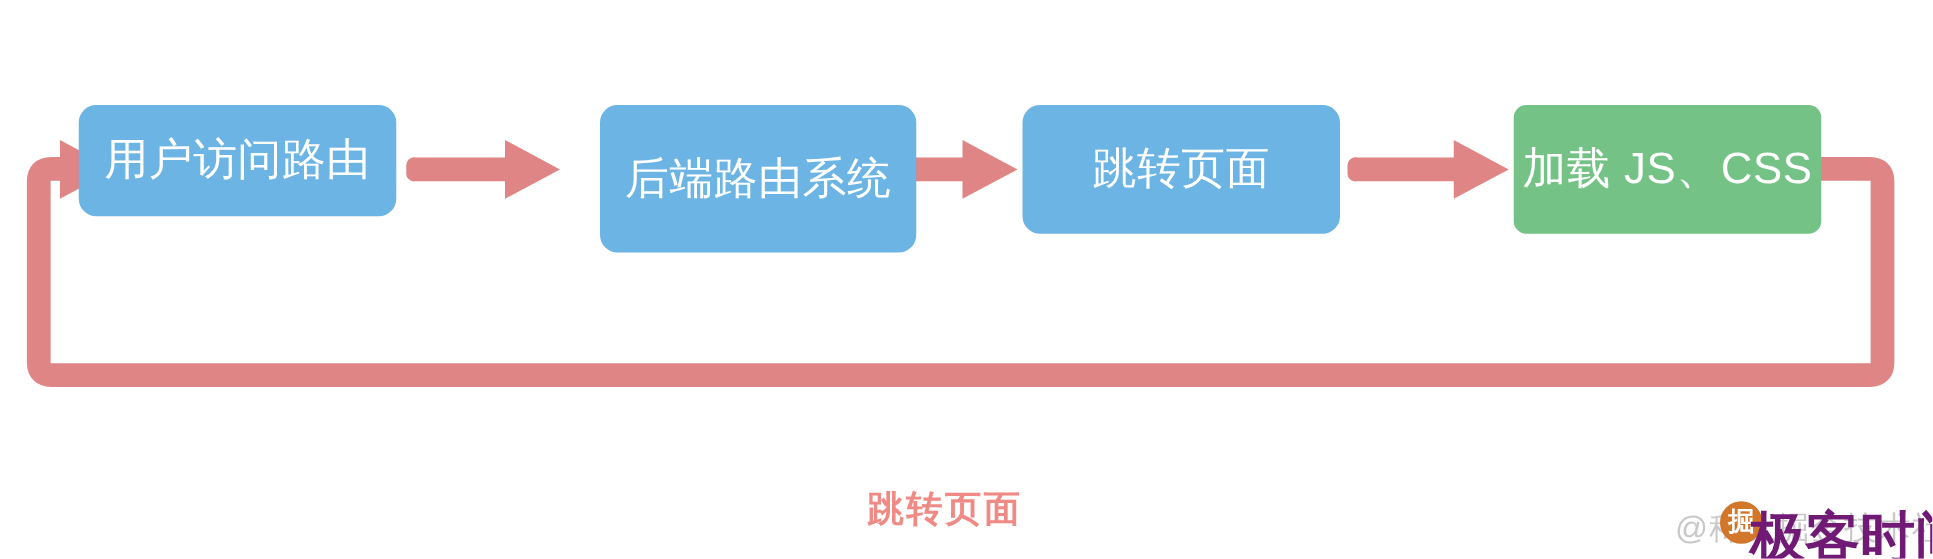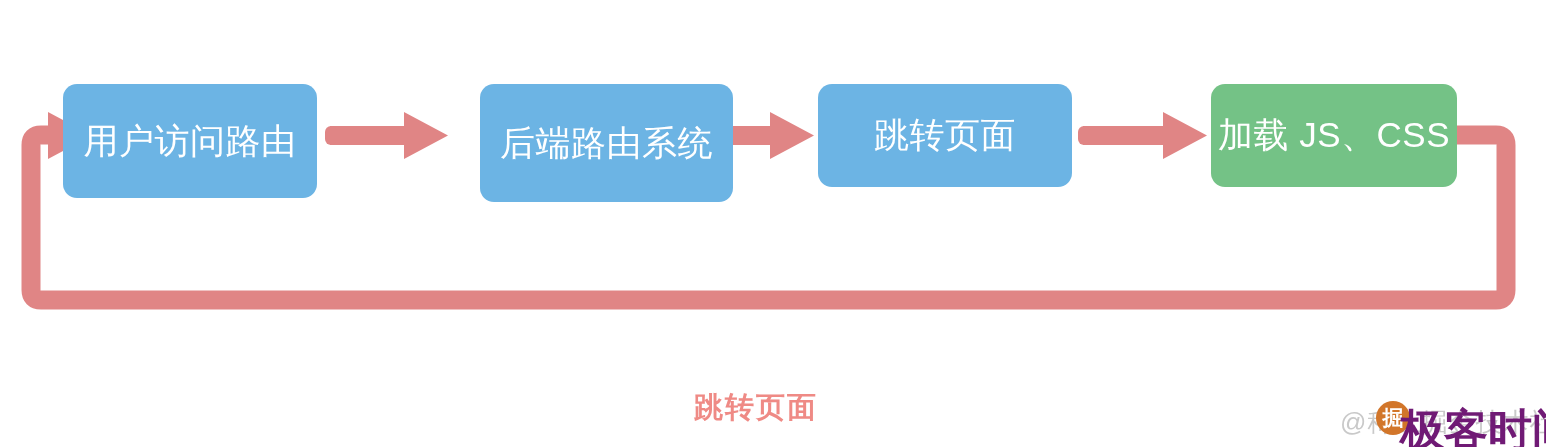--- a/index.html
+++ b/index.html
@@ -114,33 +114,33 @@
       <rect x="1078" y="126" width="12" height="19" rx="6" fill="#e08585"></rect>
     </g>
 
     <g>
       <path d="M 1457 135 L 1496 135 Q 1506 135 1506 145 L 1506 290 Q 1506 300 1496 300
                L 41 300 Q 31 300 31 290 L 31 145 Q 31 135 41 135 L 55 135" fill="none" stroke="#e08585" stroke-width="19" stroke-linecap="round"></path>
       <path d="M 48 112 L 92 135.5 L 48 159 Z" fill="#e08585"></path>
     </g>
   </svg>
 
-  <div class="node" style="left:63px; top:84px; width:254px; height:114px; background:#6cb4e4;">
+  <div class="node" style="left:63px; top:84px; width:254px; height:89px; background:#6cb4e4;">
     <span class="node-label">用户访问路由</span>
   </div>
 
   <div class="node" style="left:452px; top:84px; width:253px; height:118px; background:#6cb4e4;margin-left:28px;">
     <span class="node-label">后端路由系统</span>
   </div>
 
   <div class="node" style="left:818px; top:84px; width:254px; height:103px; background:#6cb4e4;">
     <span class="node-label">跳转页面</span>
   </div>
 
-  <div class="node" style="left:1211px; top:84px; width:246px; height:103px; background:#74c286;">
+  <div class="node" style="left:1211px; top:84px; width:246px; height:103px; background:#74c286;border-radius:10px;">
     <span class="node-label">加载 JS、CSS</span>
   </div>
 
   <div class="loop-label" style="left:756px; top:388px;">跳转页面</div>
 
   <div class="watermark">
     <span class="wm-light">@稀土掘金技术社区</span>
     <span class="wm-logo">掘</span>
     <span class="wm-dark">极客时间</span>
   </div>

